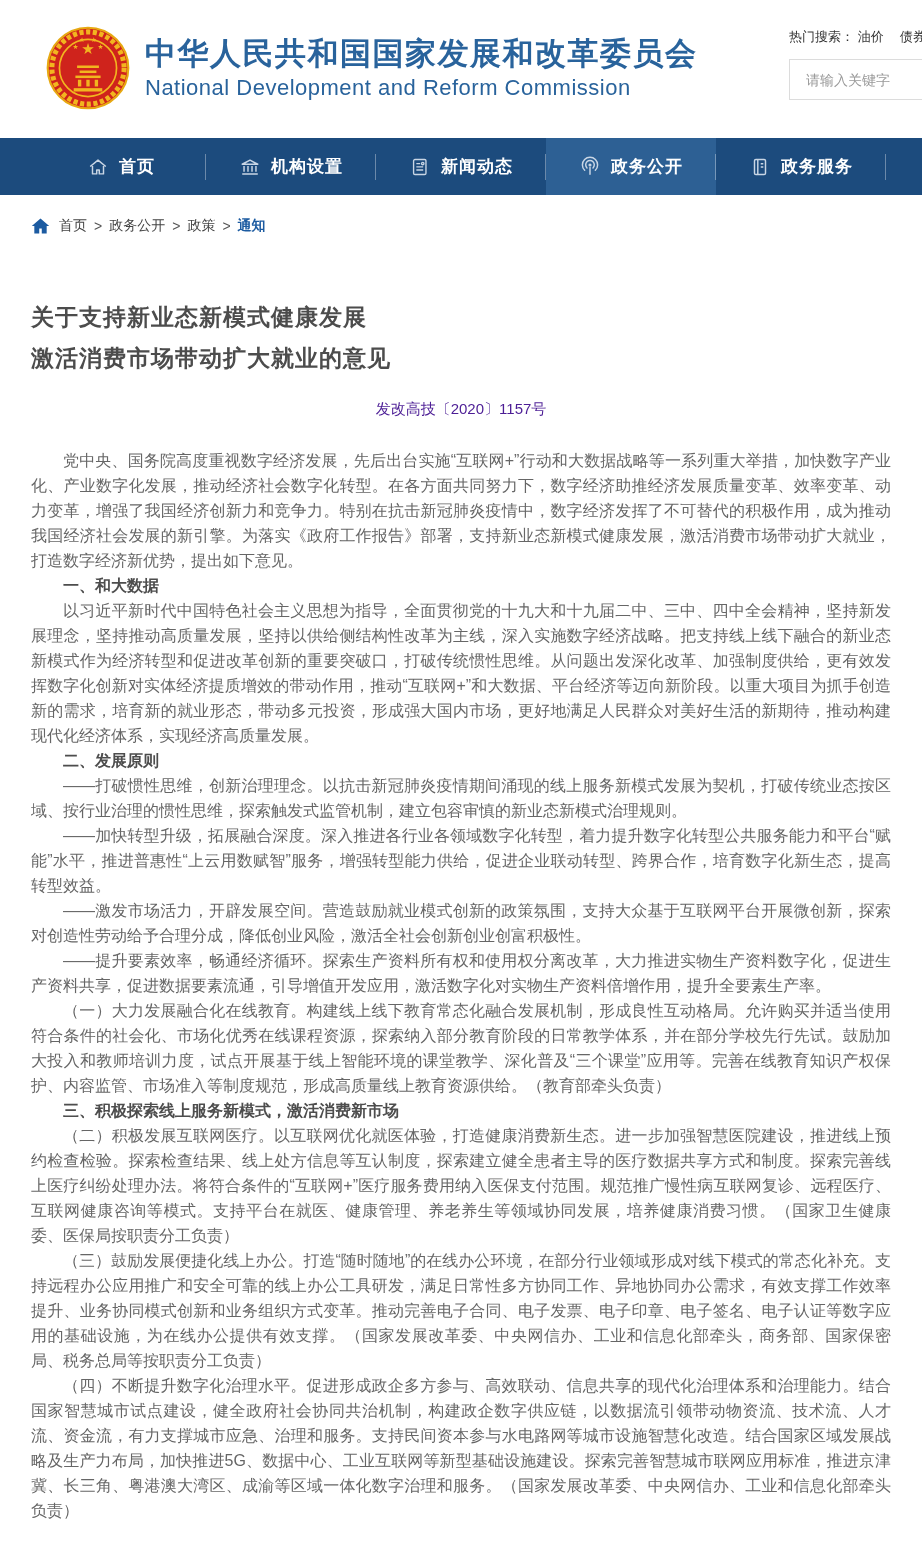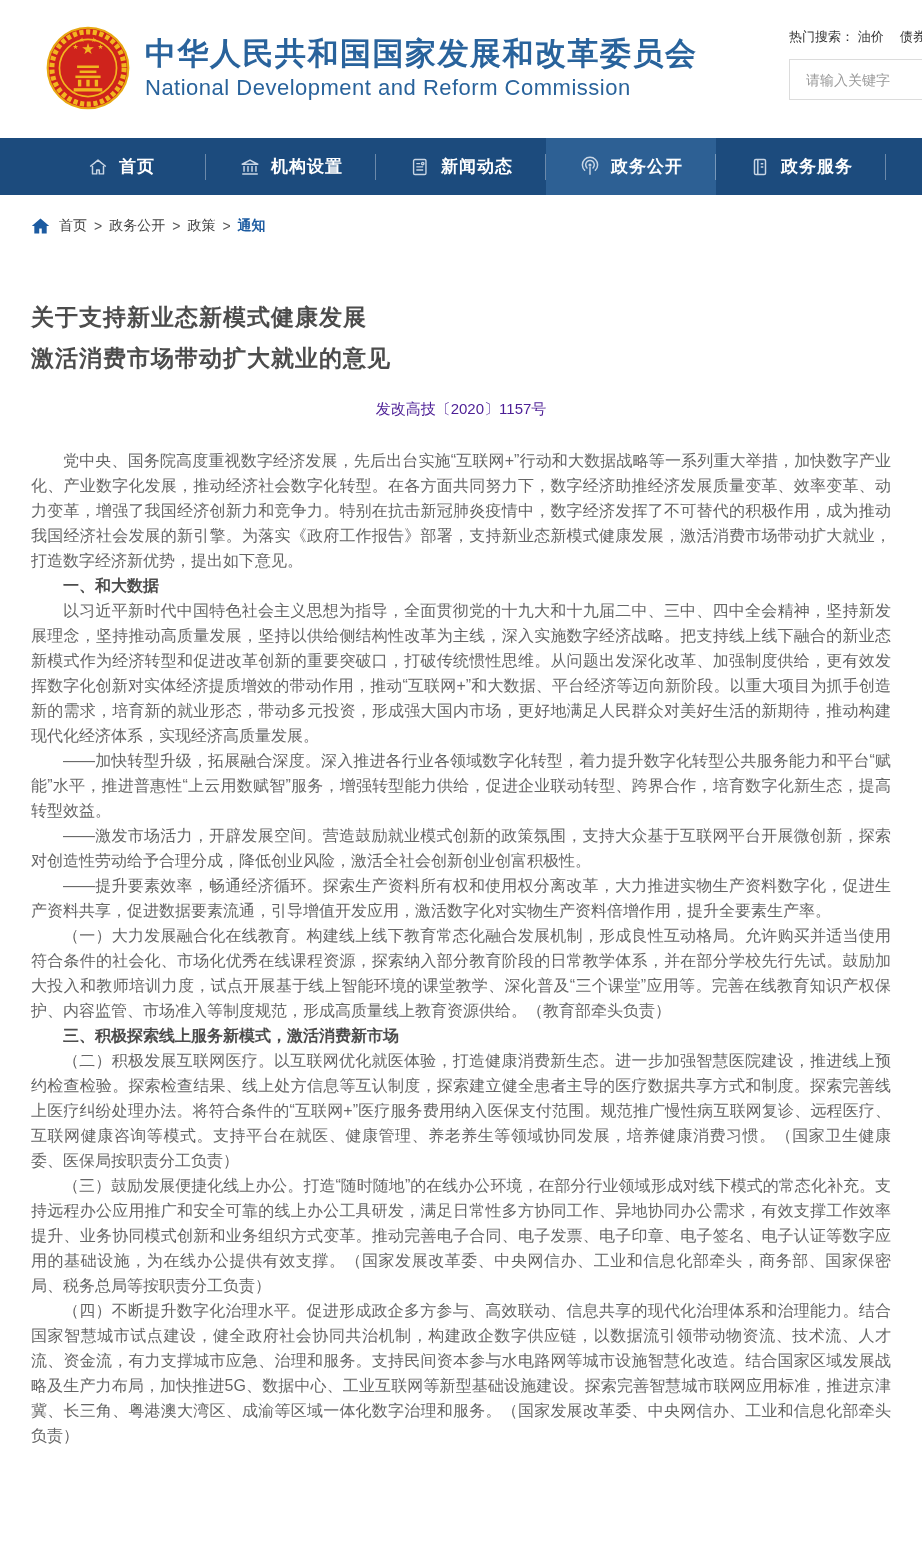--- a/index.html
+++ b/index.html
@@ -181,20 +181,22 @@
   <main class="content">
     <h1 class="doc-title">
       <span>关于支持新业态新模式健康发展</span><br>
       <span>激活消费市场带动扩大就业的意见</span>
     </h1>
     <div class="doc-number">发改高技〔2020〕1157号</div>
     <div class="doc-body">
         <p class="para body">党中央、国务院高度重视数字经济发展，先后出台实施“互联网+”行动和大数据战略等一系列重大举措，加快数字产业化、产业数字化发展，推动经济社会数字化转型。在各方面共同努力下，数字经济助推经济发展质量变革、效率变革、动力变革，增强了我国经济创新力和竞争力。特别在抗击新冠肺炎疫情中，数字经济发挥了不可替代的积极作用，成为推动我国经济社会发展的新引擎。为落实《政府工作报告》部署，支持新业态新模式健康发展，激活消费市场带动扩大就业，打造数字经济新优势，提出如下意见。</p>
         <p class="para heading">一、和大数据</p>
         <p class="para body">以习近平新时代中国特色社会主义思想为指导，全面贯彻党的十九大和十九届二中、三中、四中全会精神，坚持新发展理念，坚持推动高质量发展，坚持以供给侧结构性改革为主线，深入实施数字经济战略。把支持线上线下融合的新业态新模式作为经济转型和促进改革创新的重要突破口，打破传统惯性思维。从问题出发深化改革、加强制度供给，更有效发挥数字化创新对实体经济提质增效的带动作用，推动“互联网+”和大数据、平台经济等迈向新阶段。以重大项目为抓手创造新的需求，培育新的就业形态，带动多元投资，形成强大国内市场，更好地满足人民群众对美好生活的新期待，推动构建现代化经济体系，实现经济高质量发展。</p>
+        <p class="para heading">二、发展原则</p>
+        <p class="para body">——打破惯性思维，创新治理理念。以抗击新冠肺炎疫情期间涌现的线上服务新模式发展为契机，打破传统业态按区域、按行业治理的惯性思维，探索触发式监管机制，建立包容审慎的新业态新模式治理规则。</p>
         <p class="para body">——加快转型升级，拓展融合深度。深入推进各行业各领域数字化转型，着力提升数字化转型公共服务能力和平台“赋能”水平，推进普惠性“上云用数赋智”服务，增强转型能力供给，促进企业联动转型、跨界合作，培育数字化新生态，提高转型效益。</p>
         <p class="para body">——激发市场活力，开辟发展空间。营造鼓励就业模式创新的政策氛围，支持大众基于互联网平台开展微创新，探索对创造性劳动给予合理分成，降低创业风险，激活全社会创新创业创富积极性。</p>
         <p class="para body">——提升要素效率，畅通经济循环。探索生产资料所有权和使用权分离改革，大力推进实物生产资料数字化，促进生产资料共享，促进数据要素流通，引导增值开发应用，激活数字化对实物生产资料倍增作用，提升全要素生产率。</p>
         <p class="para body">（一）大力发展融合化在线教育。构建线上线下教育常态化融合发展机制，形成良性互动格局。允许购买并适当使用符合条件的社会化、市场化优秀在线课程资源，探索纳入部分教育阶段的日常教学体系，并在部分学校先行先试。鼓励加大投入和教师培训力度，试点开展基于线上智能环境的课堂教学、深化普及“三个课堂”应用等。完善在线教育知识产权保护、内容监管、市场准入等制度规范，形成高质量线上教育资源供给。（教育部牵头负责）</p>
         <p class="para heading">三、积极探索线上服务新模式，激活消费新市场</p>
         <p class="para body">（二）积极发展互联网医疗。以互联网优化就医体验，打造健康消费新生态。进一步加强智慧医院建设，推进线上预约检查检验。探索检查结果、线上处方信息等互认制度，探索建立健全患者主导的医疗数据共享方式和制度。探索完善线上医疗纠纷处理办法。将符合条件的“互联网+”医疗服务费用纳入医保支付范围。规范推广慢性病互联网复诊、远程医疗、互联网健康咨询等模式。支持平台在就医、健康管理、养老养生等领域协同发展，培养健康消费习惯。（国家卫生健康委、医保局按职责分工负责）</p>
         <p class="para body">（三）鼓励发展便捷化线上办公。打造“随时随地”的在线办公环境，在部分行业领域形成对线下模式的常态化补充。支持远程办公应用推广和安全可靠的线上办公工具研发，满足日常性多方协同工作、异地协同办公需求，有效支撑工作效率提升、业务协同模式创新和业务组织方式变革。推动完善电子合同、电子发票、电子印章、电子签名、电子认证等数字应用的基础设施，为在线办公提供有效支撑。（国家发展改革委、中央网信办、工业和信息化部牵头，商务部、国家保密局、税务总局等按职责分工负责）</p>
         <p class="para body">（四）不断提升数字化治理水平。促进形成政企多方参与、高效联动、信息共享的现代化治理体系和治理能力。结合国家智慧城市试点建设，健全政府社会协同共治机制，构建政企数字供应链，以数据流引领带动物资流、技术流、人才流、资金流，有力支撑城市应急、治理和服务。支持民间资本参与水电路网等城市设施智慧化改造。结合国家区域发展战略及生产力布局，加快推进5G、数据中心、工业互联网等新型基础设施建设。探索完善智慧城市联网应用标准，推进京津冀、长三角、粤港澳大湾区、成渝等区域一体化数字治理和服务。（国家发展改革委、中央网信办、工业和信息化部牵头负责）</p>
     </div>
   </main>

